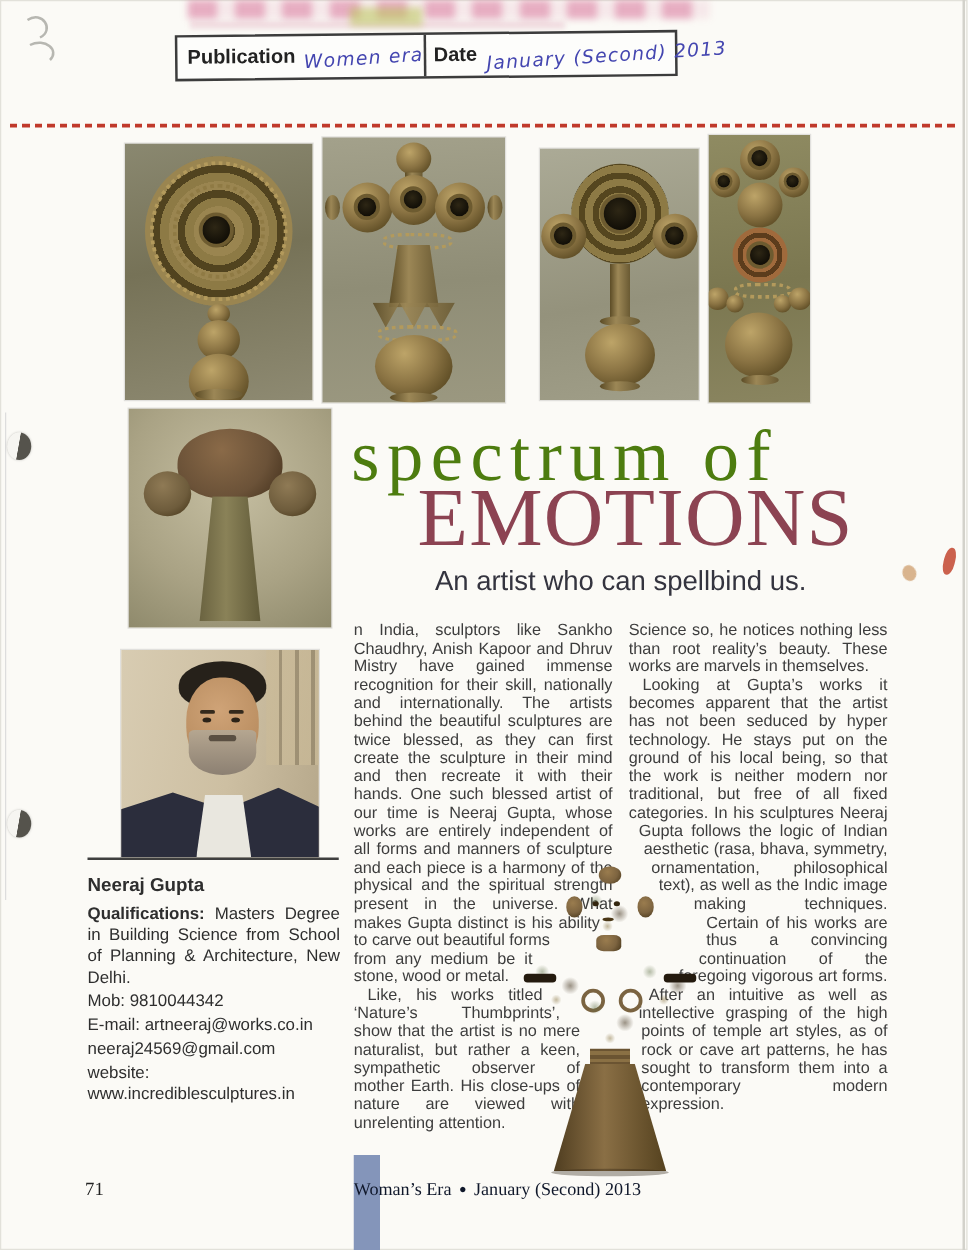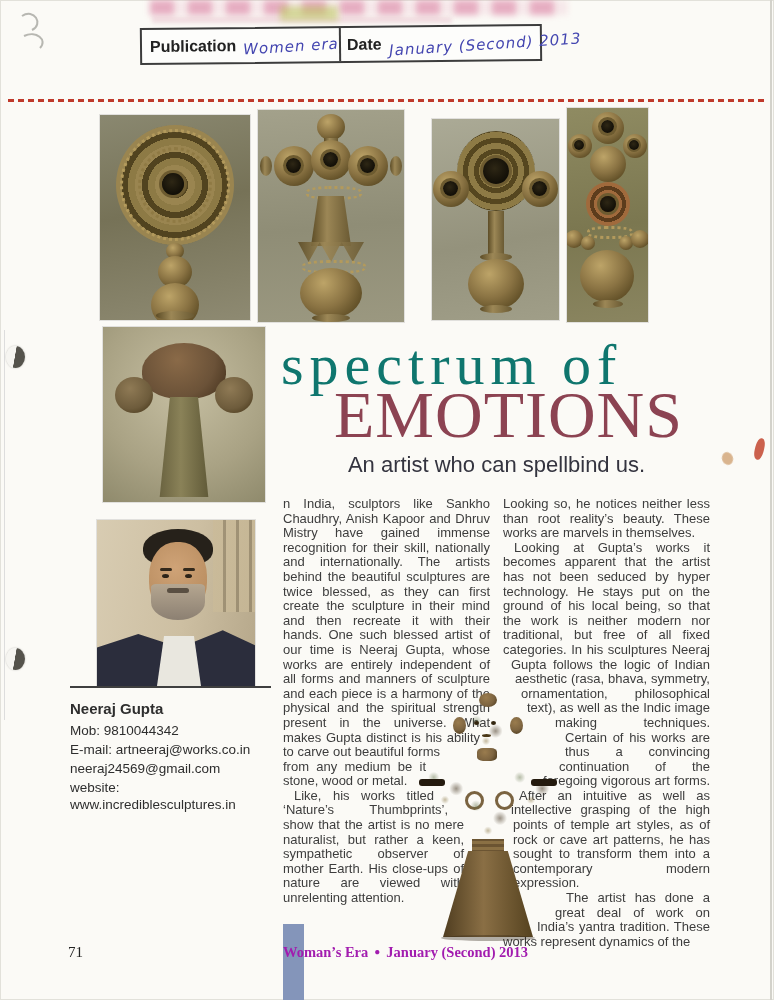--- a/index.html
+++ b/index.html
@@ -47,21 +47,21 @@
   .ph5{left:103px;top:327px;width:162px;height:175px;background:radial-gradient(circle at 50% 35%,#c6bfa2,#a9a284 60%,#8f8a6c);}
   .sph{position:absolute;border-radius:50%;background:radial-gradient(circle at 38% 30%,#bda468,#8a7343 48%,#55451f 88%);}
   .hdark{position:absolute;border-radius:50%;background:radial-gradient(circle at 45% 40%,#2e2715,#100d06 75%);
       box-shadow:0 0 0 3px #6d5b30;}
   .coneb{position:absolute;background:linear-gradient(90deg,#5c4c26,#9c8756 40%,#6a5a33);}
   .dotring{position:absolute;border:3px dotted #b39a5c;border-radius:50%;}
   .ell{position:absolute;border-radius:50%;}
 
   
   .t1{left:281px;top:336px;font-family:"Liberation Serif",serif;font-size:58px;line-height:1;
-      color:#0f766e;letter-spacing:6px;}
+      color:#4d7c0f;letter-spacing:6px;}
   .t2{left:334px;top:382px;font-family:"Liberation Serif",serif;font-size:66px;line-height:1;
       color:#8c4352;letter-spacing:1px;}
   .sub{left:283px;top:452px;width:427px;text-align:center;font-size:22px;color:#34343f;}
 
   
   .portrait{left:97px;top:520px;width:158px;height:166px;background:linear-gradient(100deg,#d8ccb2,#cdbfa2 55%,#b5a78a);}
   .pwin{position:absolute;left:116px;top:0;width:42px;height:92px;opacity:.65;
       background:repeating-linear-gradient(90deg,#cbbb98 0 10px,#8d7f63 10px 13px);}
   .pjacket{position:absolute;left:-8px;bottom:0;width:176px;height:62px;background:#2b2d3c;
       clip-path:polygon(0 42%,28% 16%,45% 32%,57% 32%,76% 10%,100% 42%,100% 100%,0 100%);}
@@ -96,21 +96,21 @@
   
   .fig{left:130px;top:196px;width:150px;height:248px;pointer-events:none;}
   .bronze{background:radial-gradient(circle at 40% 32%,#9a7c4e,#7d6440 55%,#4f3d20 92%);}
   .mott{background-image:radial-gradient(8px 8px at 30% 40%,rgba(96,112,70,.45),transparent 70%),
       radial-gradient(10px 10px at 70% 60%,rgba(60,44,22,.5),transparent 70%),
       radial-gradient(6px 6px at 50% 80%,rgba(140,120,70,.5),transparent 70%);}
   .fg{position:absolute;border-radius:50%;}
 
   
   .pagenum{left:68px;top:944px;font-family:"Liberation Serif",serif;font-size:15px;color:#222;}
-  .footctr{left:283px;top:944px;font-family:"Liberation Serif",serif;font-size:14.5px;color:#a21caf;white-space:nowrap;font-weight:bold;}
+  .footctr{left:283px;top:944px;font-family:"Liberation Serif",serif;font-size:14.5px;color:#0f172a;white-space:nowrap;}
   .footctr .dot{font-size:10px;vertical-align:2px;padding:0 6px;}
 </style>
 </head>
 <body>
 
 <div class="page">
 
   <div class="abs ghost-strip"></div>
   <div class="abs ghost-strip2"></div>
   <div class="abs ghost-green"></div>
@@ -228,20 +228,21 @@
     <div class="pbrow" style="left:86px;top:48px;"></div>
     <div class="peye" style="left:65px;top:54px;"></div>
     <div class="peye" style="left:88px;top:54px;"></div>
     <div class="pbeard"></div>
     <div style="position:absolute;left:70px;top:68px;width:22px;height:5px;background:#5a4f42;border-radius:3px;"></div>
   </div>
 
   <div class="abs bio-rule"></div>
   <div class="abs bio">
     <div class="name">Neeraj Gupta</div>
+    <p><b>Qualifications:</b><span> Masters Degree in Building Science from School of Planning &amp; Architecture, New Delhi.</span></p>
     <p class="contact">Mob: 9810044342</p>
     <p class="contact">E-mail: artneeraj@works.co.in</p>
     <p class="contact">neeraj24569@gmail.com</p>
     <p class="contact">website: www.incrediblesculptures.in</p>
   </div>
 
   <div class="abs cols" style="position:absolute;">
     <div class="col">
       <i class="fr sp"></i>
       <i class="fr" style="width:10px"></i>
@@ -274,23 +275,22 @@
         <i class="fl" style="width:16px"></i>
       <i class="fl" style="width:8px"></i>
         <i class="fl" style="width:4px"></i>
       <i class="fl" style="width:1px"></i>
         <i class="fl" style="width:1px"></i>
         <i class="fl" style="width:1px"></i>
         <i class="fl" style="width:1px"></i>
       <i class="fl" style="width:10px"></i>
         <i class="fl" style="width:52px"></i>
         <i class="fl" style="width:34px"></i>
-      <p>Looking so, he notices neither less than root reality’s beauty. These works are marvels in themselves.</p>
+      <p>Science so, he notices nothing less than root reality’s beauty. These works are marvels in themselves.</p>
       <p class="ind"><span>Looking at Gupta’s works it becomes apparent that the artist has not been seduced by hyper technology. He stays put on the ground of his local being, so that the work is neither modern nor traditional, but free of all fixed categories. In his sculptures Neeraj Gupta follows the logic of Indian aesthetic (</span><span class="it">rasa</span><span>, </span><span class="it">bhava</span><span>, symmetry, ornamentation, philosophical text), as well as the Indic image making techniques. Certain of his works are thus a convincing continuation of the foregoing vigorous art forms. After an intuitive as well as intellective grasping of the high points of temple art styles, as of rock or cave art patterns, he has sought to transform them into a contemporary modern expression.</span></p>
-      <p class="ind">The artist has done a great deal of work on India’s yantra tradition. These works represent dynamics of the</p>
     </div>
 
     <div class="abs fig">
       <div class="fg bronze" style="left:66px;top:0;width:18px;height:14px;"></div>
       <div class="fg bronze" style="left:40px;top:24px;width:13px;height:17px;"></div>
       <div class="fg bronze" style="left:97px;top:24px;width:13px;height:17px;"></div>
       <div class="fg bronze mott" style="left:49px;top:8px;width:48px;height:50px;"></div>
       <div class="fg" style="left:61px;top:28px;width:5px;height:4px;background:#33260f;"></div>
       <div class="fg" style="left:78px;top:28px;width:5px;height:4px;background:#33260f;"></div>
       <div class="fg" style="left:69px;top:41px;width:9px;height:3px;background:#4a3716;"></div>

